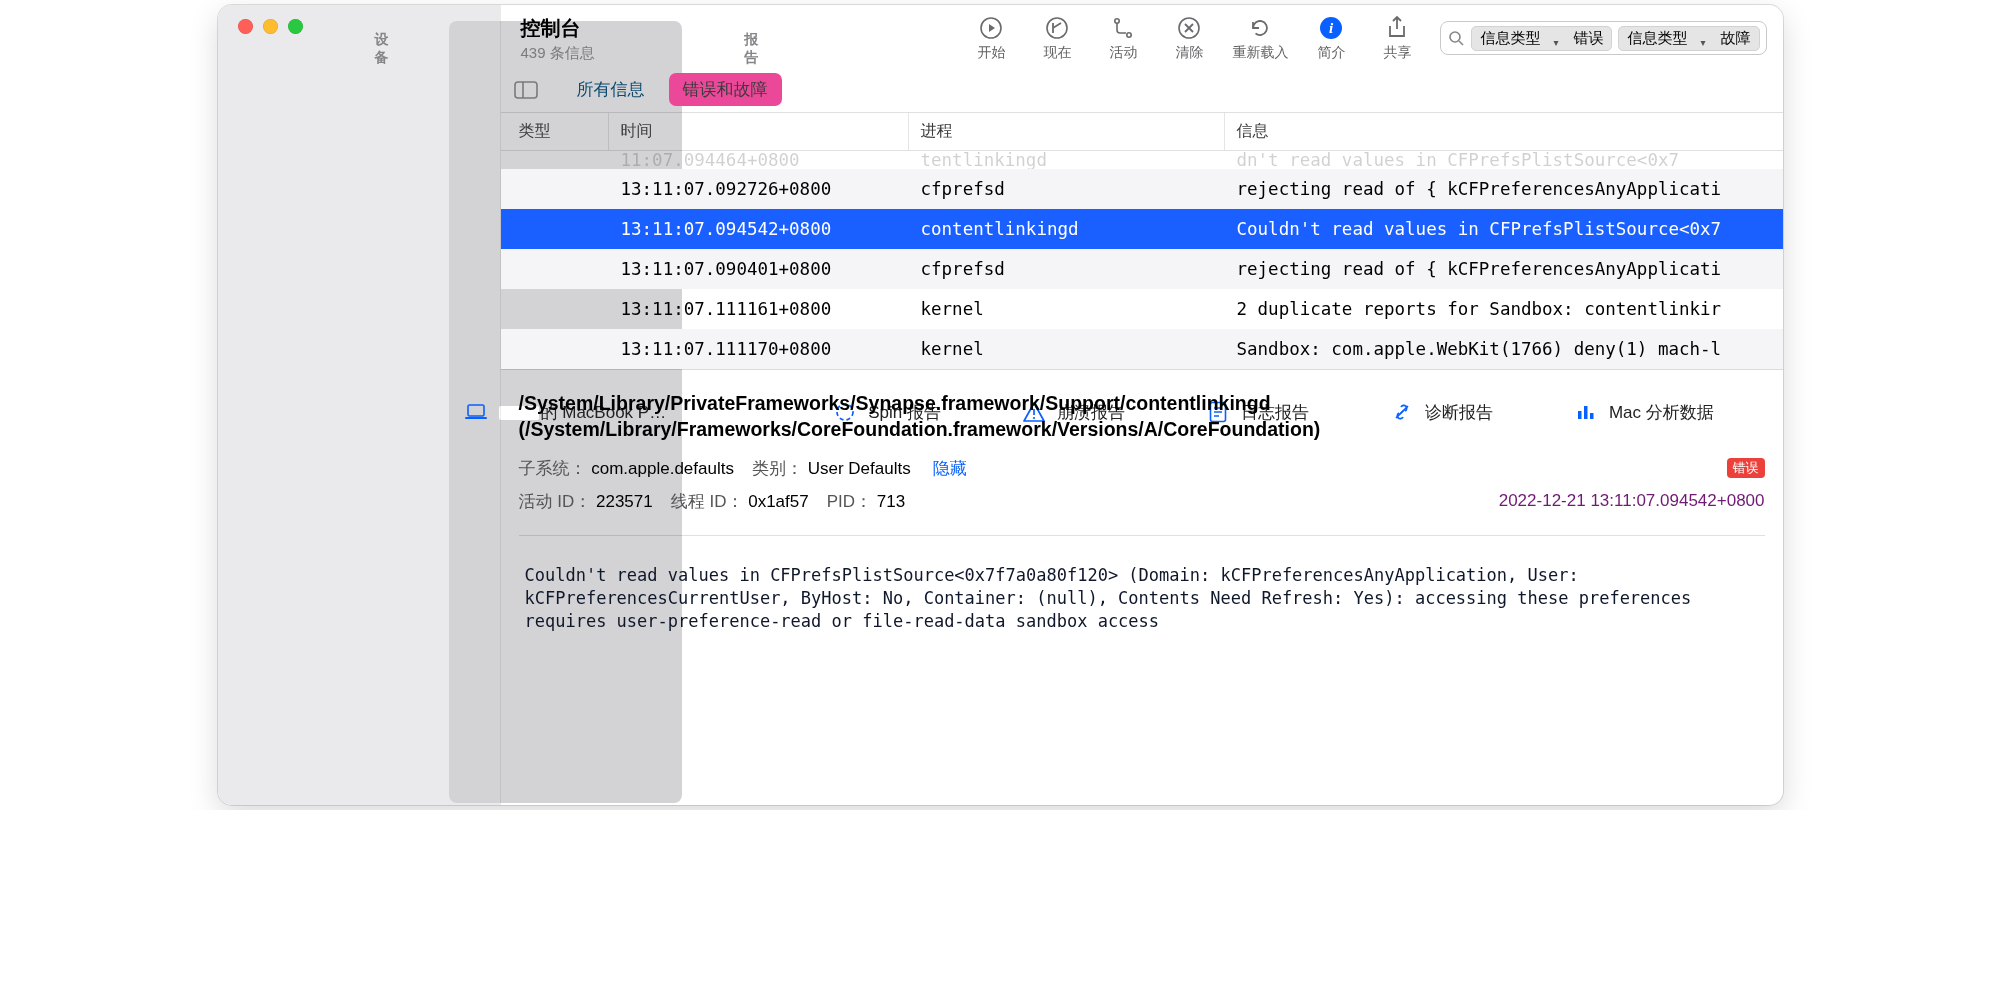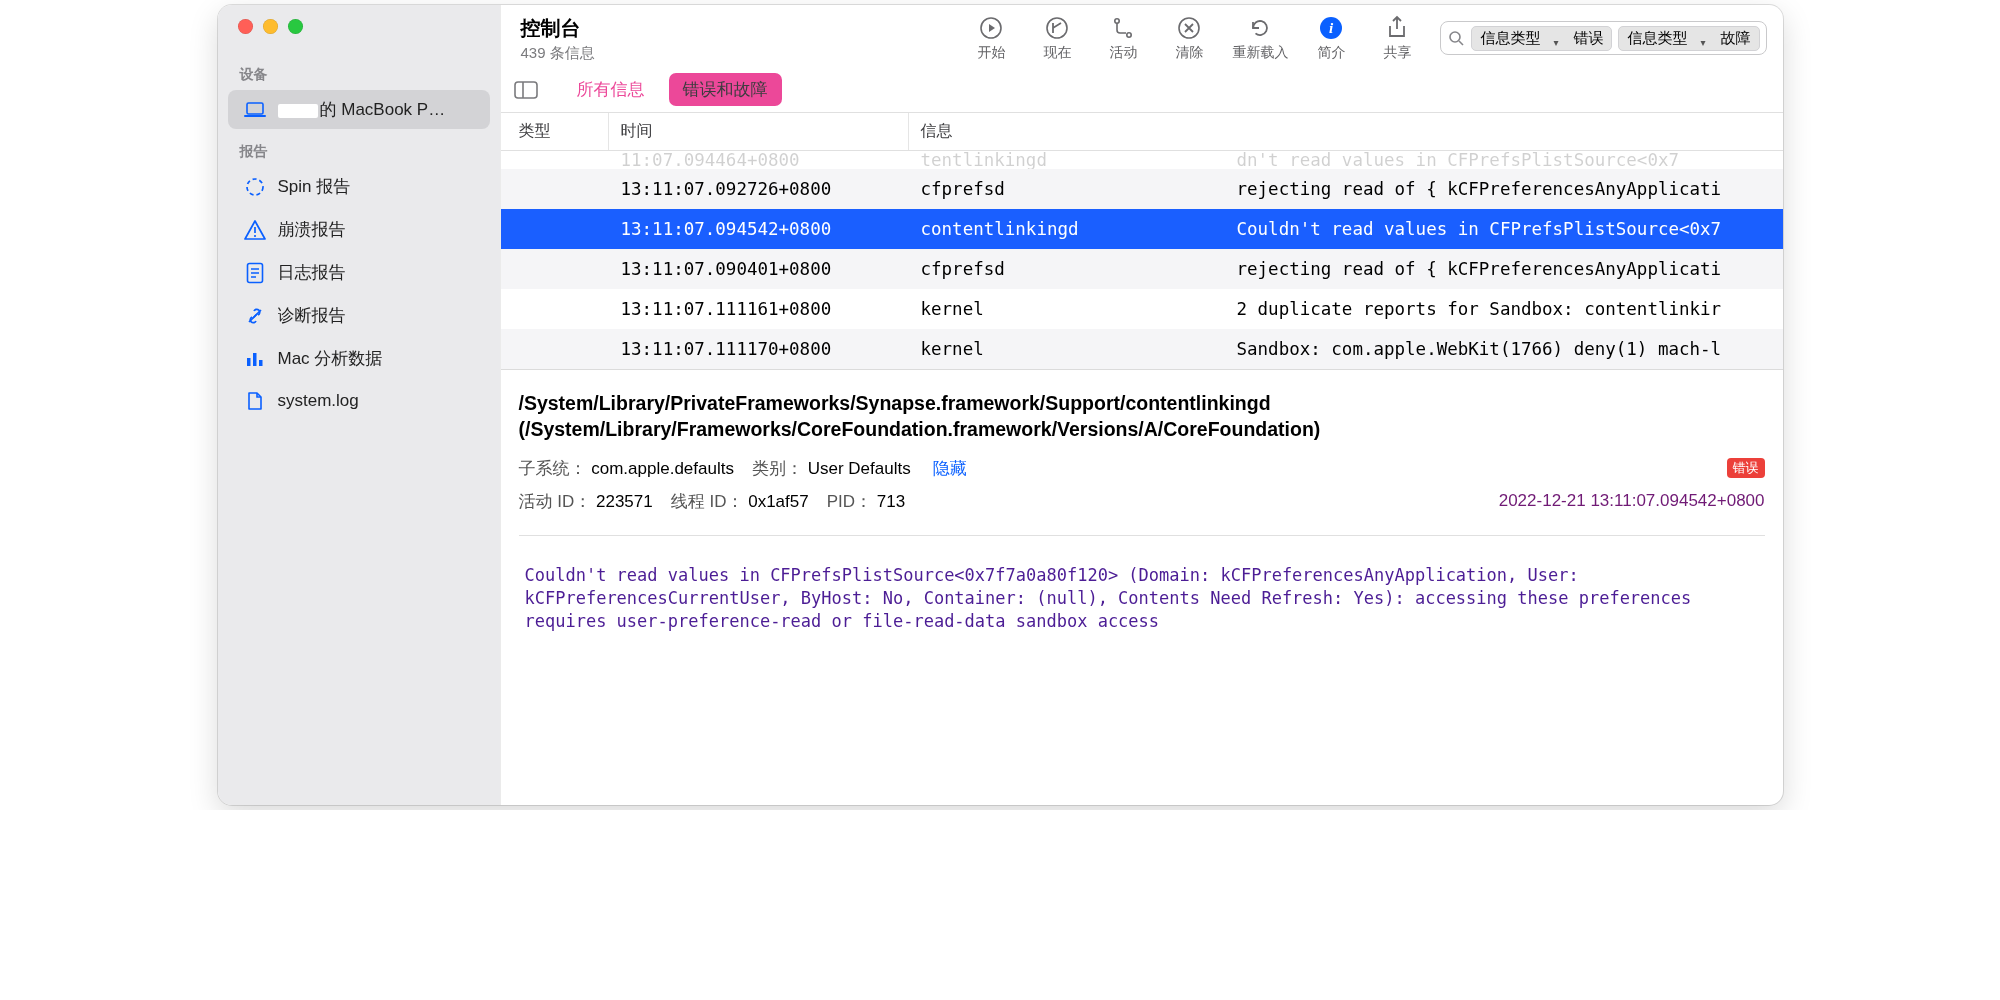--- a/index.html
+++ b/index.html
@@ -22,22 +22,23 @@
     overflow: hidden;
     box-shadow: 0 0 0 1px rgba(0,0,0,.12), 0 10px 30px rgba(0,0,0,.15);
     display: flex;
     background: #fff;
   }
   
   .sidebar {
     width: 282px;
     background: #eaeaec;
     display: flex;
-    flex-direction: column;
+    flex-direction: row;
     padding-top: 14px;
+    gap: 30px;
   }
   .traffic {
     display: flex;
     gap: 10px;
     padding: 0 20px 20px 20px;
   }
   .dot {
     width: 15px;
     height: 15px;
     border-radius: 50%;
@@ -170,21 +171,21 @@
     width: 26px;
     height: 22px;
     color: #7a7a7d;
     display:flex; align-items:center; justify-content:center;
     margin-right: 14px;
   }
   .tab {
     padding: 5px 14px;
     border-radius: 7px;
     font-size: 17px;
-    color: #ec4899;
+    color: #0c4a6e;
   }
   .tab.active {
     background: #ec4899;
     color: #3c3c3f;
   }
   
   .thead {
     display: flex;
     align-items: center;
     font-size: 16px;
@@ -273,21 +274,21 @@
   .detail hr {
     border: none;
     border-top: 1px solid rgba(0,0,0,.12);
     margin: 22px 0 28px 0;
   }
   .body-text {
     font-family: ui-monospace, "SF Mono", Menlo, monospace;
     font-size: 17px;
     line-height: 1.35;
     white-space: pre-wrap;
-    color: #4c1d95;
+    color: #0f172a;
     padding: 0 6px;
   }
 </style>
 </head>
 <body>
 
 <div class="window">
 
   <div class="sidebar">
     <div class="traffic">
@@ -474,20 +475,21 @@
             <line x1="9" y1="1" x2="9" y2="17" stroke="currentColor" stroke-width="1.6"></line>
           </svg>
       </div>
       <div class="tab">所有信息</div>
       <div class="tab active">错误和故障</div>
     </div>
 
     <div class="thead">
       <div class="th col-type">类型</div>
       <div class="th col-time">时间</div>
+      <div class="th col-proc">进程</div>
       <div class="th col-msg">信息</div>
     </div>
 
     <div class="tbody" id="tbody">
         <div class="trow partial">
           <div class="cell col-type"><span class="bullet red"></span></div>
           <div class="cell col-time">11:07.094464+0800</div>
           <div class="cell col-proc">tentlinkingd</div>
           <div class="cell col-msg">dn't read values in CFPrefsPlistSource&lt;0x7</div>
         </div>

